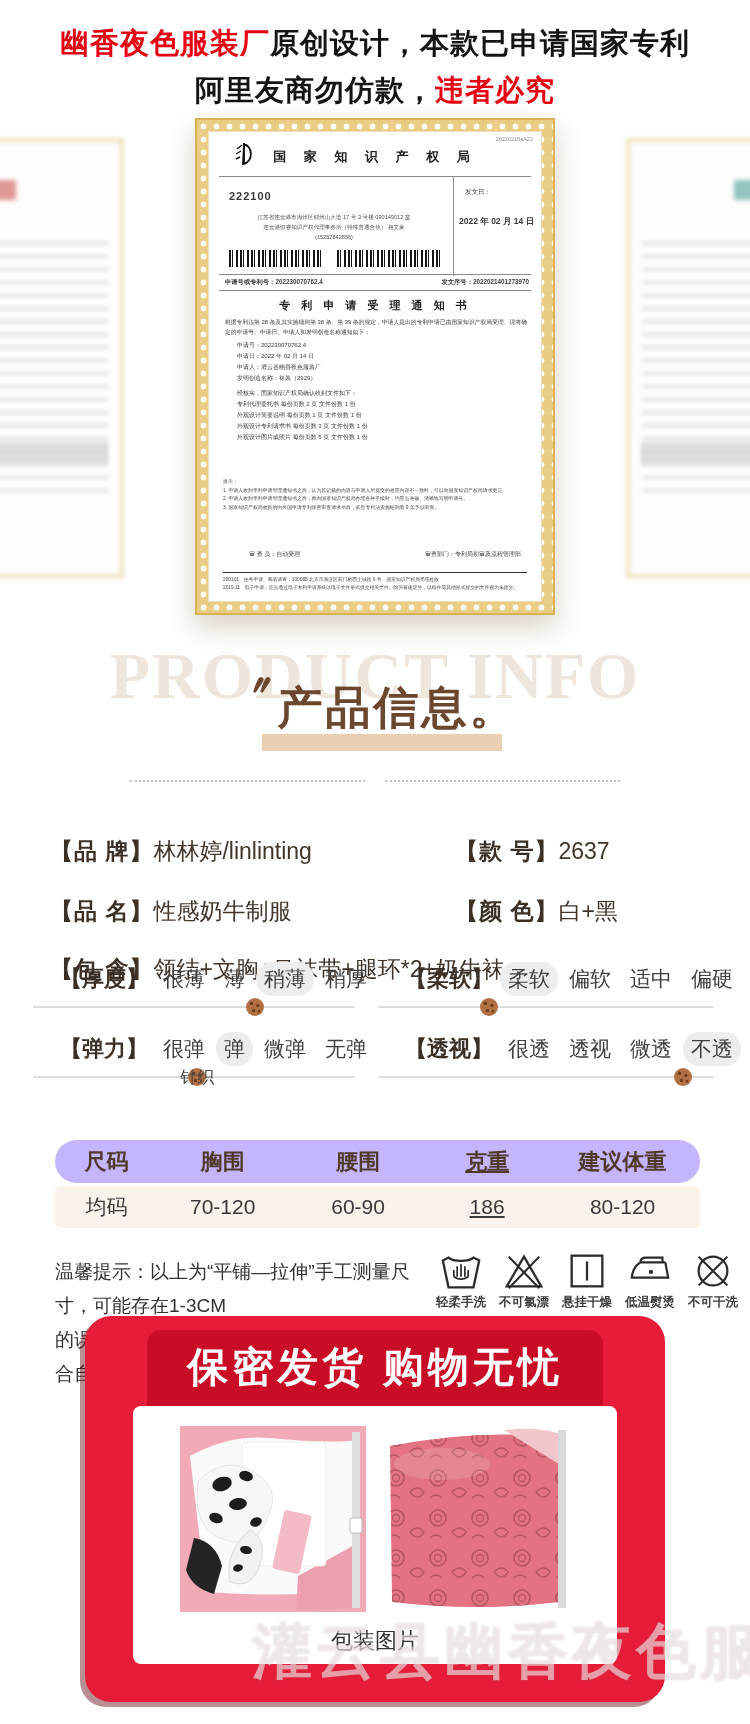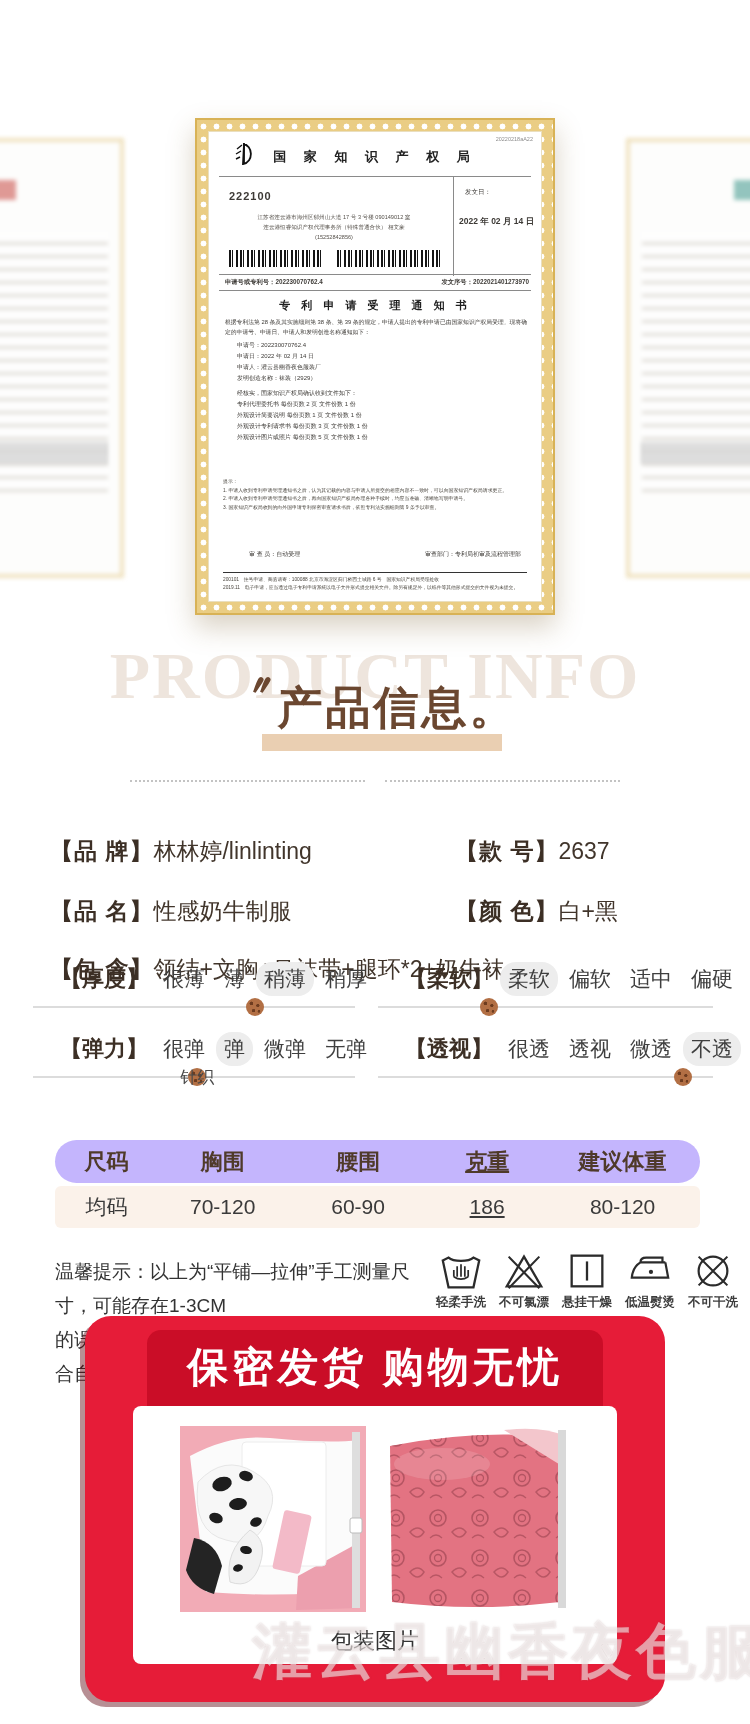--- a/index.html
+++ b/index.html
@@ -129,20 +129,24 @@
   .red-note { position:absolute; top:352px; left:0; width:100%; text-align:center; font-size:16.5px; color:#fff; letter-spacing:1px; }
   .wm { position:absolute; top:1612px; left:252px; font-size:60px; font-weight:bold;
         color:rgba(255,255,255,.52); white-space:nowrap; letter-spacing:4px;
         text-shadow:0 0 2px rgba(150,110,110,.35); }
 </style>
 </head>
 <body>
 
 <div class="page">
 
+  <div class="hdr">
+    <div><span class="red">幽香夜色服装厂</span><span>原创设计，本款已申请国家专利</span></div>
+    <div><span>阿里友商勿仿款，</span><span class="red">违者必究</span></div>
+  </div>
 
   <div class="cert-zone">
     <div class="side-cert l">
       <div class="side-stamp red"></div>
       <div class="side-lines"></div>
       <div class="side-bar"></div>
     </div>
     <div class="side-cert r">
       <div class="side-stamp teal"></div>
       <div class="side-lines"></div>

